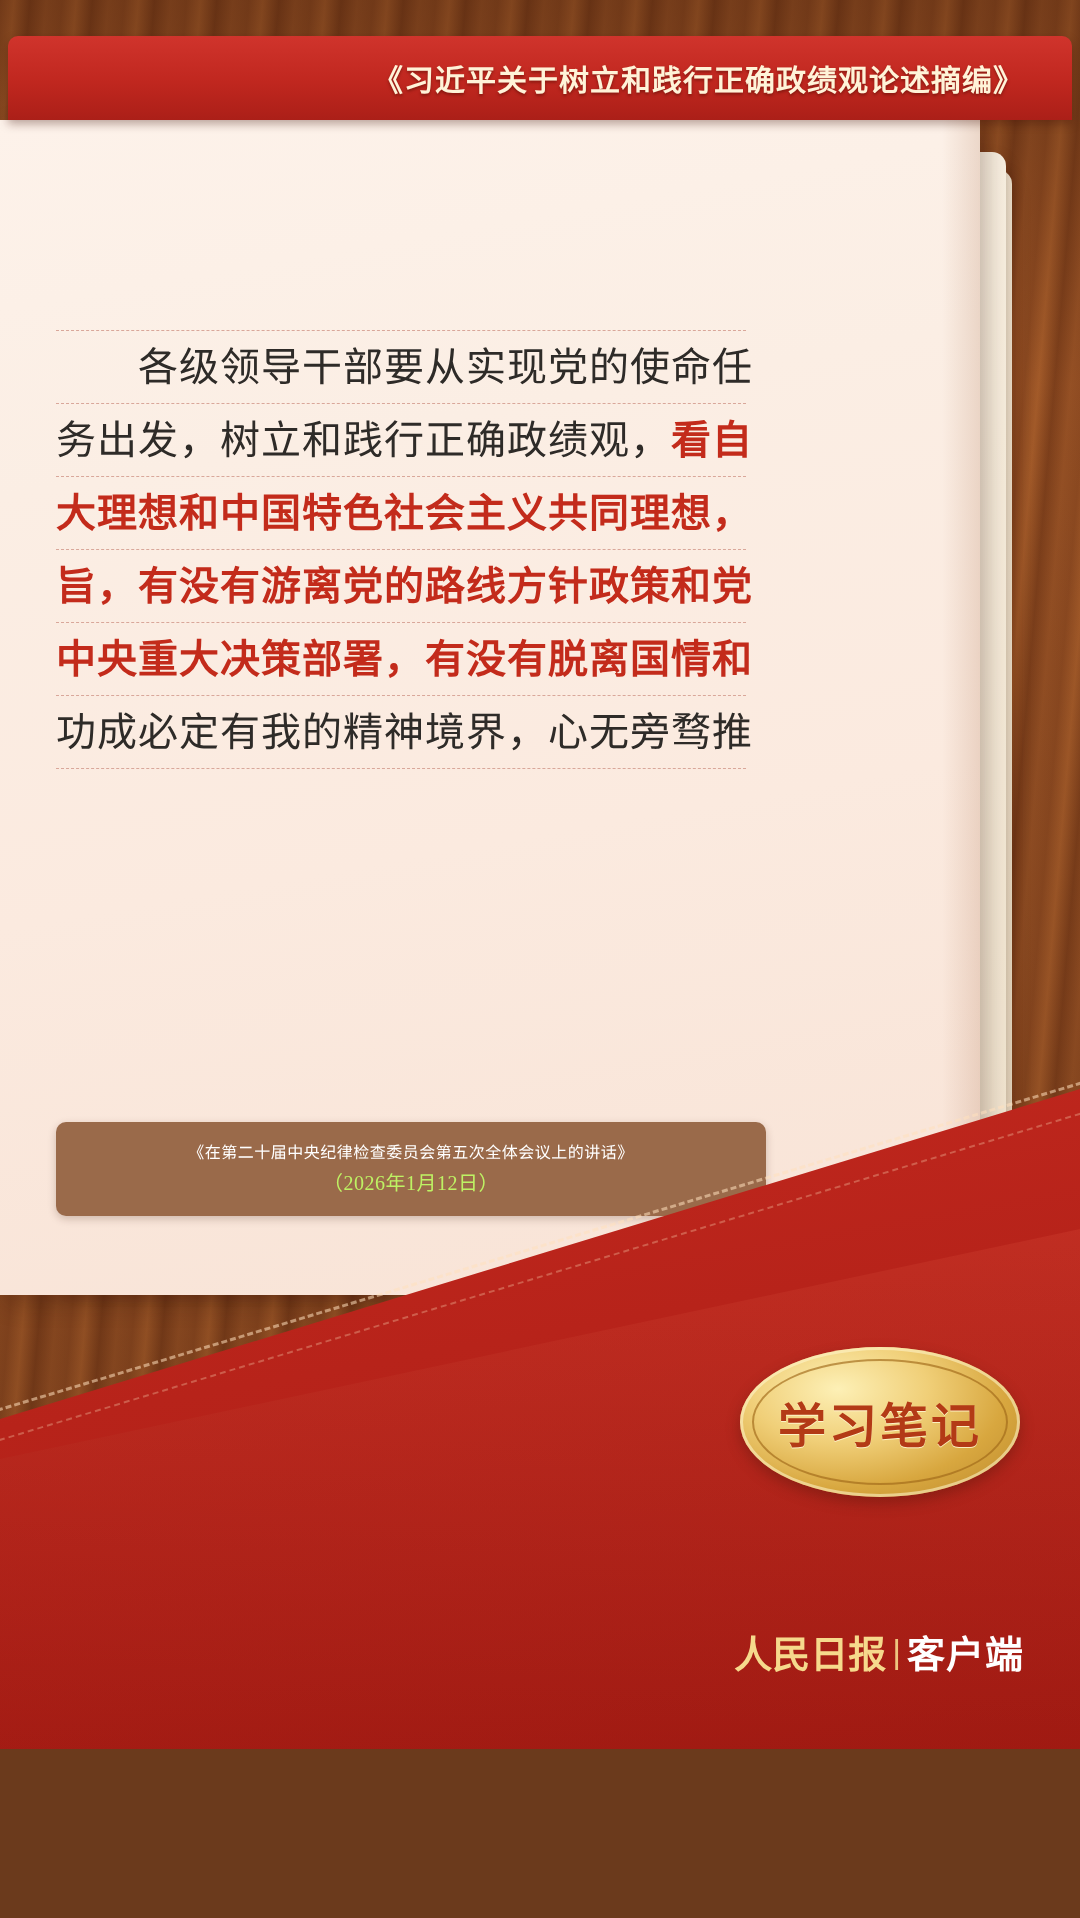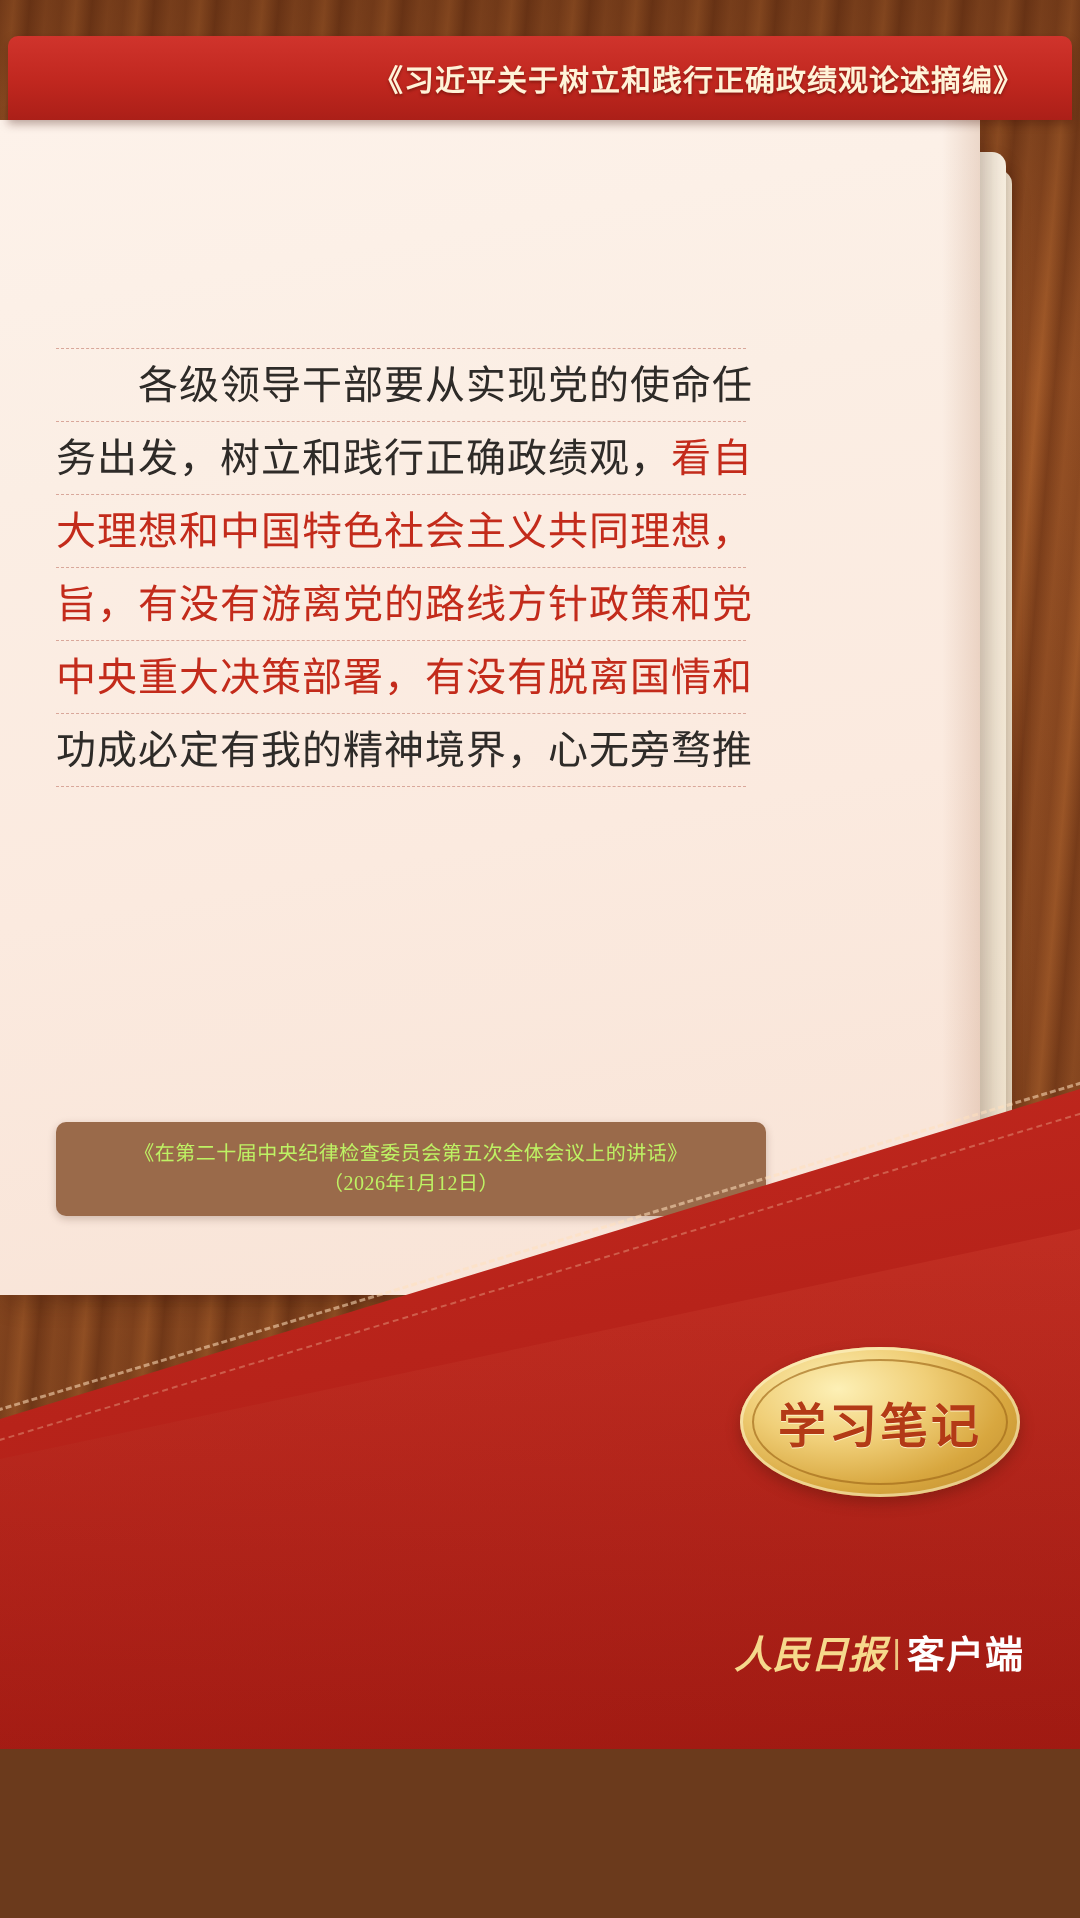--- a/index.html
+++ b/index.html
@@ -99,61 +99,61 @@
     position: absolute;
     right: 0; top: 0; bottom: 0;
     width: 38px;
     background: linear-gradient(90deg, rgba(160,90,50,0) 0%, rgba(150,85,45,0.16) 100%);
   }
 
   
   .quote-block {
     position: absolute;
     left: 56px;
-    top: 348px;
+    top: 330px;
     width: 690px;
   }
   .quote-line {
     position: relative;
     font-family: "DejaVu Serif", "Liberation Serif", serif;
     font-size: 40px;
     line-height: 72px;
     height: 72px;
     letter-spacing: 1px;
     color: #2e2b28;
     white-space: nowrap;
     border-bottom: 1px dashed #d9a79a;
   }
   .quote-line:first-child {
     border-top: 1px dashed #d9a79a;
   }
   .seg-em {
     color: #c32b1b;
-    font-weight: normal;
+    font-weight: bold;
   }
   .seg-normal {
     color: #2e2b28;
     font-weight: normal;
   }
 
   
   .source-box {
     position: absolute;
     left: 56px;
     top: 1122px;
     width: 690px;
     padding: 16px 10px 18px;
     background: #9a6a4a;
     border-radius: 10px;
     text-align: center;
     box-shadow: 0 3px 8px rgba(60,25,10,0.22);
   }
   .source-line1 {
-    font-size: 20px;
-    color: #bef264;
+    font-size: 16px;
+    color: #ffffff;
     line-height: 30px;
     letter-spacing: 0.5px;
   }
   .source-line2 {
     font-size: 20px;
     color: #bef264;
     line-height: 30px;
     letter-spacing: 0.5px;
     font-family: Liberation Serif, serif;
   }
@@ -241,21 +241,20 @@
     display: flex;
     align-items: center;
     gap: 6px;
   }
   .logo-rmrb {
     font-family: "DejaVu Serif", "Liberation Serif", serif;
     font-weight: bold;
     font-size: 38px;
     color: #f6d98c;
     letter-spacing: 0px;
-    font-style: italic;
     white-space: nowrap;
   }
   .logo-bar {
     color: #f6d98c;
     font-size: 34px;
     opacity: .9;
   }
   .logo-kehuduan {
     font-family: "DejaVu Sans", "Liberation Sans", sans-serif;
     font-weight: bold;

